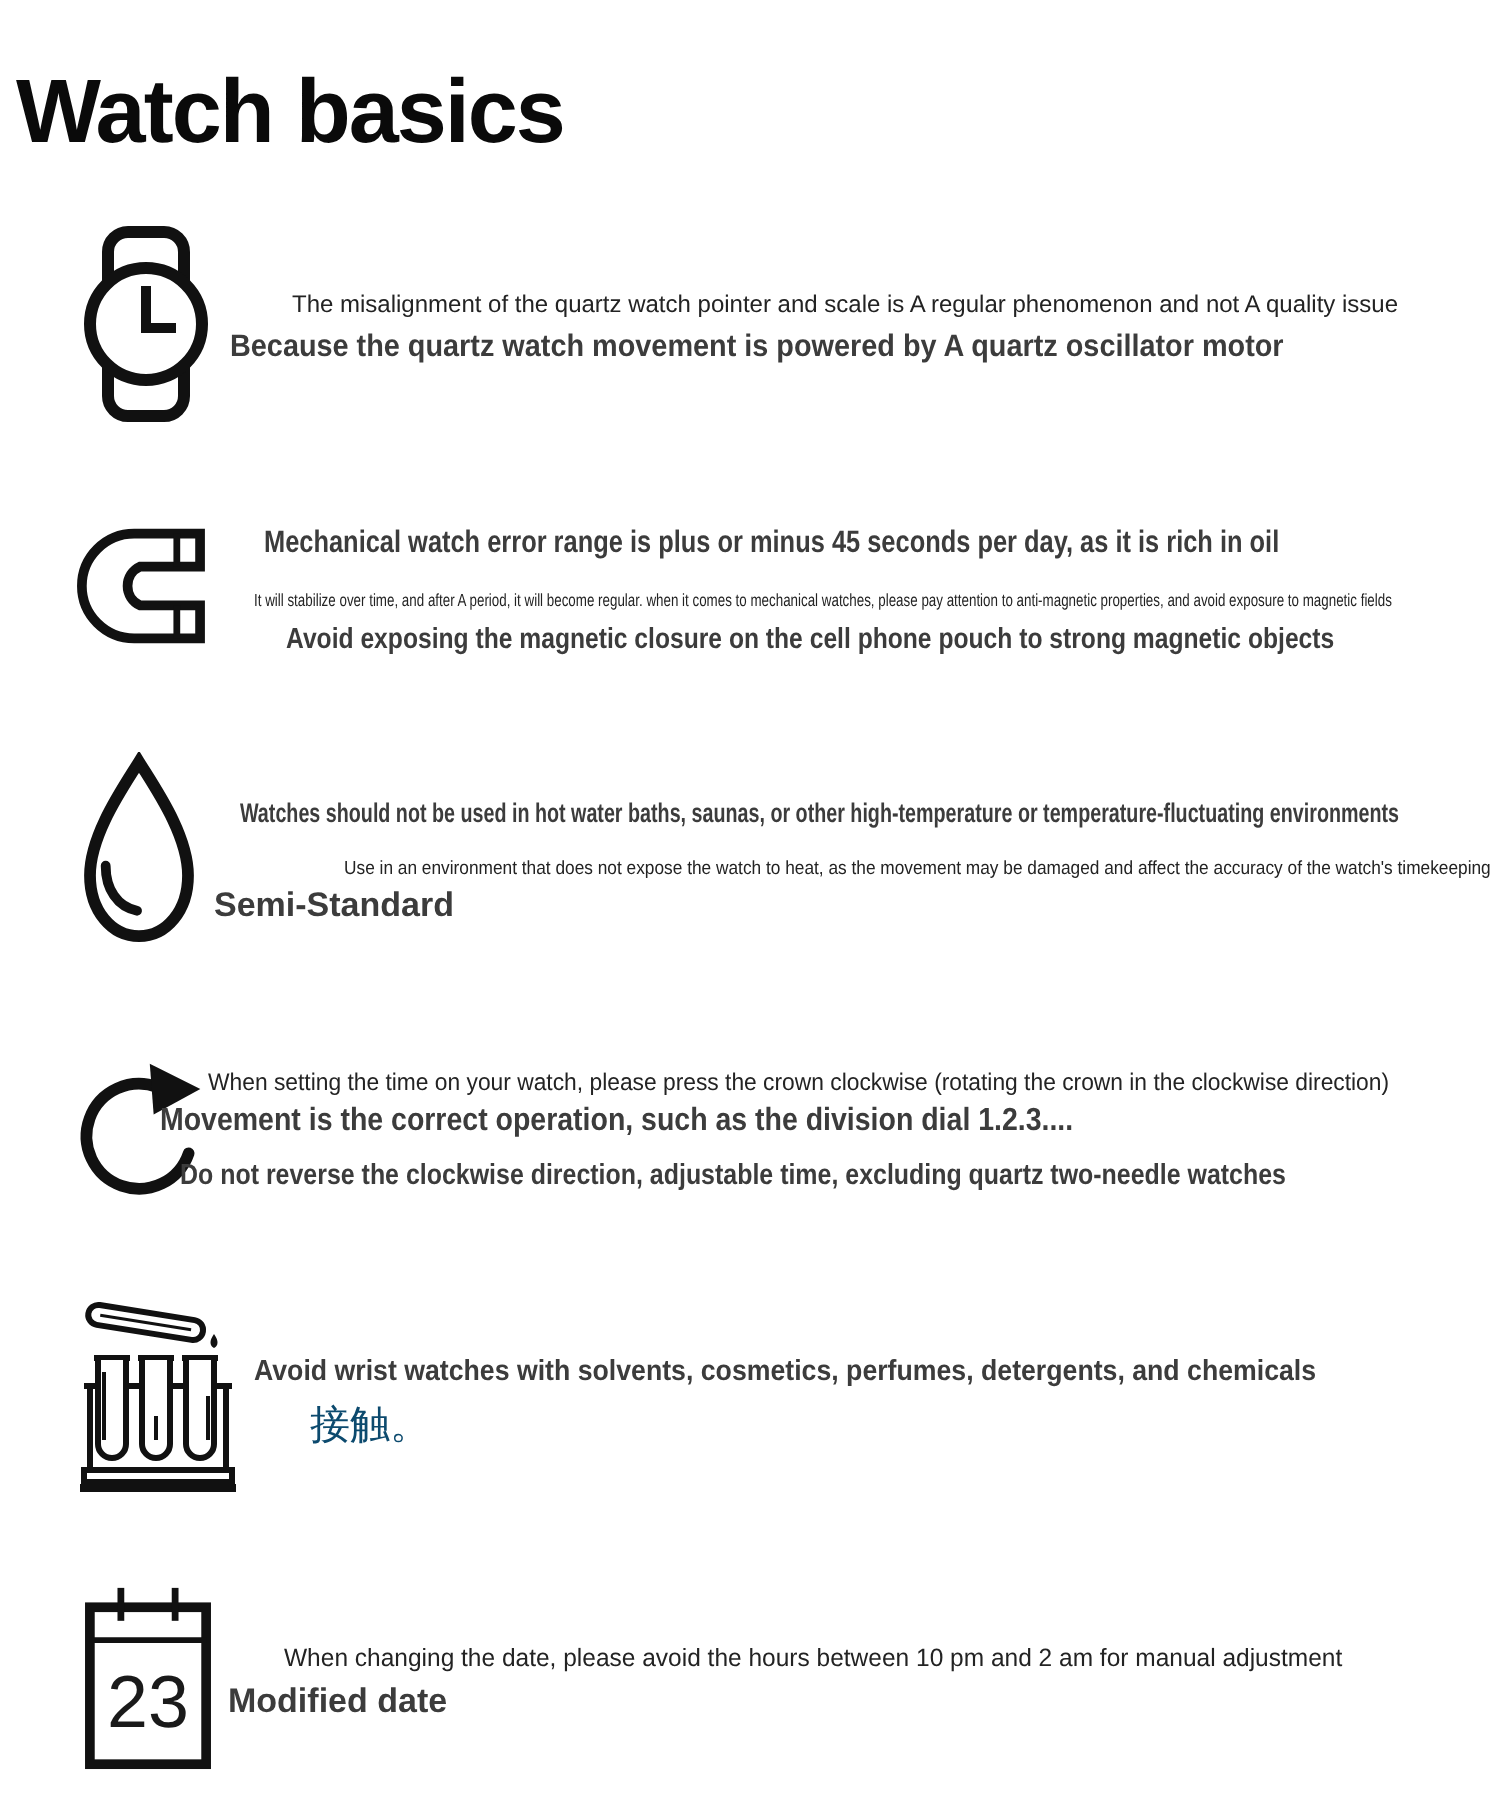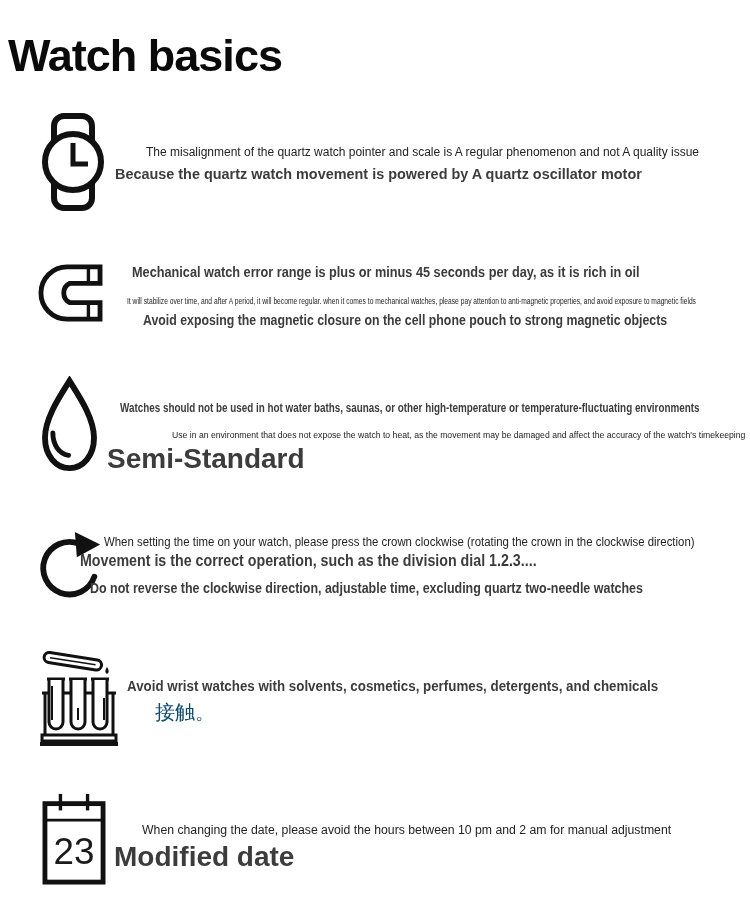--- a/index.html
+++ b/index.html
@@ -2,21 +2,21 @@
 <html><head>
 <meta charset="utf-8">
 <style>
   * { margin:0; padding:0; box-sizing:border-box; }
   body { background:#fff; font-family:"Liberation Sans", sans-serif; }
   .canvas { position:relative; width:750px; height:909px; background:#fff; overflow:hidden;text-decoration:underline; }
   .abs { position:absolute; white-space:nowrap; }
   .page-title { font-weight:bold; color:#0a0a0a; font-size:45px; letter-spacing:-1px; }
   .note { color:#232323; font-weight:normal; }
   .heading { color:#3c3c3c; font-weight:bold; }
-  .big { color:#3c3c3c; font-weight:bold; font-size:28px; }
+  .big { color:#3c3c3c; font-weight:bold; font-size:17px; }
   .cjk { color:#0c4a6e; font-size:20px; }
   .cond { transform-origin:0 0; display:inline-block; }
   .icon-box { position:absolute; }
   .icon-box svg { display:block; }
 </style>
 </head>
 <body>
 
 <div class="canvas">
 

